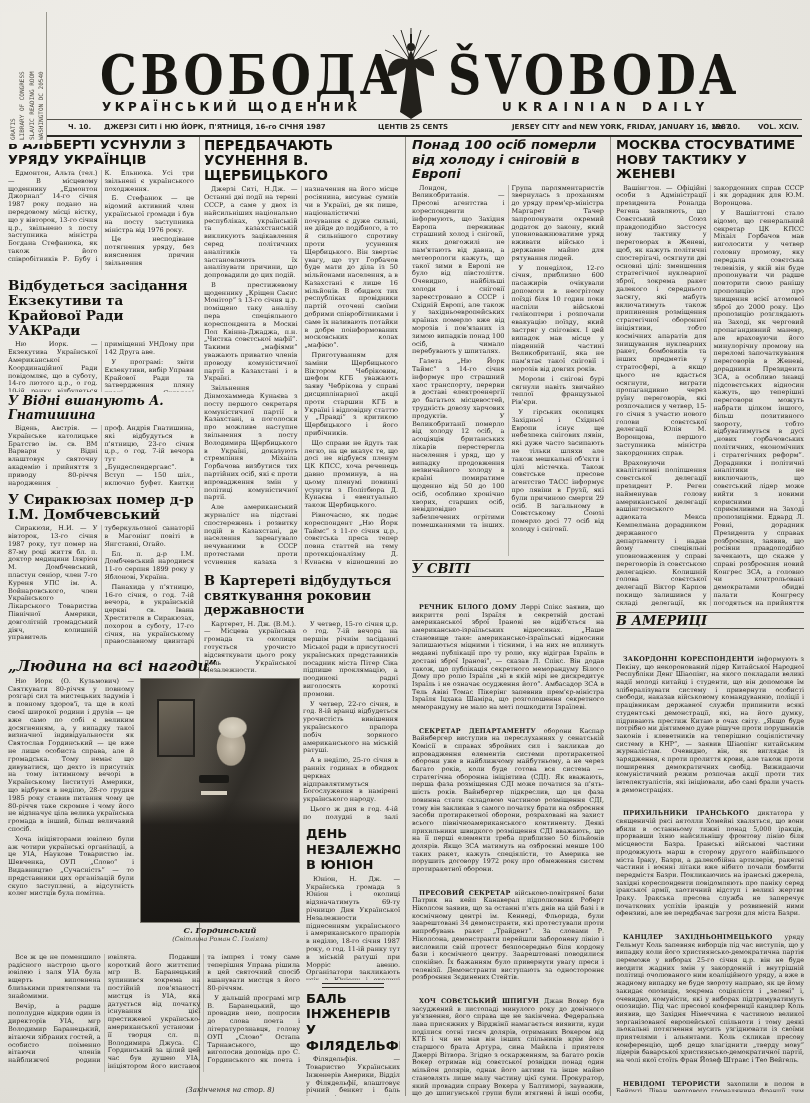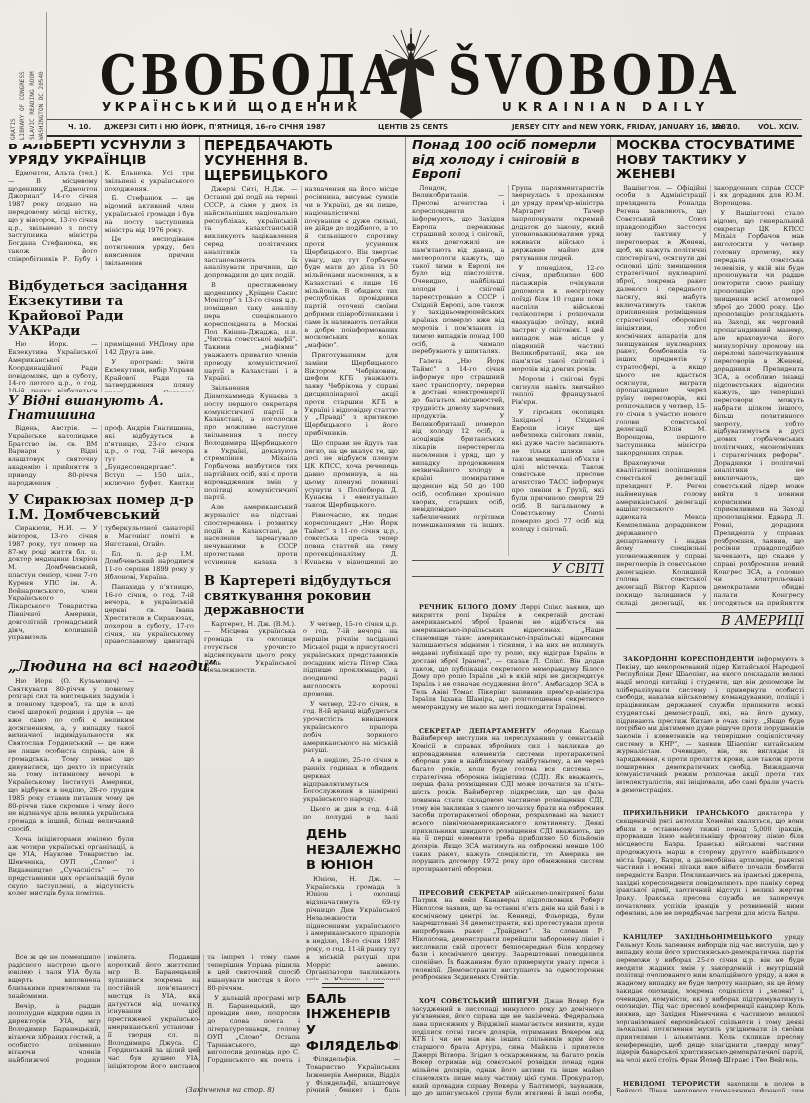--- a/index.html
+++ b/index.html
@@ -37,21 +37,21 @@
   .hl{font-weight:bold;text-align:left;color:#15140f;margin:0 0 3px;}
   .hl-sans{font-family:"DejaVu Sans",sans-serif;font-size:13px;line-height:1.12;}
   .hl-serif{font-family:"DejaVu Serif",serif;font-size:13.5px;line-height:1.12;}
   .hl-ital{font-style:italic;}
   .hl-small{font-family:"DejaVu Sans",sans-serif;font-size:13px;line-height:1.2;}
   .body{font-size:6.5px;line-height:1.2;text-align:justify;overflow:hidden;color:#24231e;}
   .body p{margin:0 0 2px;text-indent:7px;}
   .cols2{column-count:2;column-gap:7px;column-rule:1px solid #b3b1a8;}
   .cols3{column-count:3;column-gap:7px;column-rule:1px solid #b3b1a8;}
   .sep{width:62px;height:3px;margin:3px auto;border-top:1px solid #2b2a25;border-bottom:1px solid #2b2a25;}
-  .sec-hd{text-align:right;font-style:italic;font-weight:normal;font-size:13px;
+  .sec-hd{text-align:left;font-style:italic;font-weight:bold;font-size:13px;
     border-top:1px solid #55534c;border-bottom:1px solid #55534c;padding:0 0;color:#16150f;}
   .digest{font-size:6.4px;line-height:1.2;text-align:justify;overflow:hidden;color:#24231e;}
   .digest p{margin:16px 0 4px;text-indent:7px;}
   .digest .dlead{font-weight:bold;letter-spacing:.2px;}
   
   .feat-row{display:flex;gap:6px;}
   .feat-left{width:126px;}
   .photo-wrap{width:160px;}
   .photo{width:158px;height:243px;border:1px solid #7d7b72;position:relative;overflow:hidden;
     background:
@@ -153,20 +153,25 @@
   </div>
   <div class="blk" style="left:8px;top:650px;width:186px;height:3px"></div>
 
   <div class="blk" style="left:8px;top:658px;width:292px;height:438px">
     <h2 class="hl hl-serif hl-ital" style="font-size:15px">„Людина на всі нагоди”</h2>
     <div class="feat-row">
       <div class="feat-left body" style="height:272px">
           <p>Ню Йорк (О. Кузьмович) — Святкувати 80-річчя у повному розгарі сил та мистецьких задумів і в повному здоров'ї, та ще в колі своєї широкої родини і друзів — це вже само по собі є великим досягненням, а, у випадку такої визначної індивідуальности як Святослав Гординський — це вже не лише особиста справа, але й громадська. Тому немає що дивуватися, що дехто із присутніх на тому інтимному вечорі в Українському Інституті Америки, що відбувся в неділю, 28-го грудня 1985 року ставив питання чому це 80-річчя таке скромне і чому його не відзначує ціла велика українська громада в інший, більш величавий спосіб.</p>
           <p>Хоча ініціяторами ювілею були аж чотири українські організації, а це УІА, Наукове Товариство ім. Шевченка, ОУП „Слово” і Видавництво „Сучасність” — то представники цих організацій були скупо заступлені, а відсутність колег мистців була помітна.</p>
         </div>
+      <div class="photo-wrap">
+        <div class="photo"></div>
+        <div class="caption-name">С. Гординський</div>
+        <div class="caption-credit">(Світлина Роман С. Голіят)</div>
+      </div>
     </div>
     <div class="body cols3" style="height:118px;margin-top:4px">
         <p>Все ж це не поменшило радісного настрою цього ювілею і заля УІА була вщерть виповнена близькими приятелями та знайомими.</p>
         <p>Вечір, а радше пополудне відкрив один із директорів УІА, мгр Володимир Баранецький, вітаючи зібраних гостей, а особисто поіменно вітаючи членів найближчої родини ювілята. Подавши короткий його життєпис мгр В. Баранецький зупинився зокрема на постійній пов'язаності мистця із УІА, яка датується від початку існування цієї престижевої українсько-американської установи і її творця сл. п. Володимира Джуса. С. Гординський за цілий цей час був душею УІА, ініціятором його виставок та імпрез і тому саме теперішня Управа рішила в цей святочний спосіб вшанувати мистця з його 80-річчям.</p>
         <p>У дальшій програмі мгр В. Баранецький, що провадив нею, попросив до слова поета і літературознавця, голову ОУП „Слово” Остапа Тарнавського, що виголосив доповідь про С. Гординського як поета і літературознавця. У своєму аналітичному слові О. Тарнавський подав поетичну кар'єру С. Гординського зустріч в 1933 році п.н. „Барви і лінії”, яка отримала нагороду ТОПІЖ, та з таким виступили Богдан Кравців та Богдан Ігор Антонич. Окресливши С. Гординського як майстра форми, доповідач підкреслив його невисловне почуття гумору.</p>
       </div>
     <div class="continuation">(Закінчення на стор. 8)</div>
   </div>
 
   <div class="blk" style="left:204px;top:138px;width:194px;height:426px">

